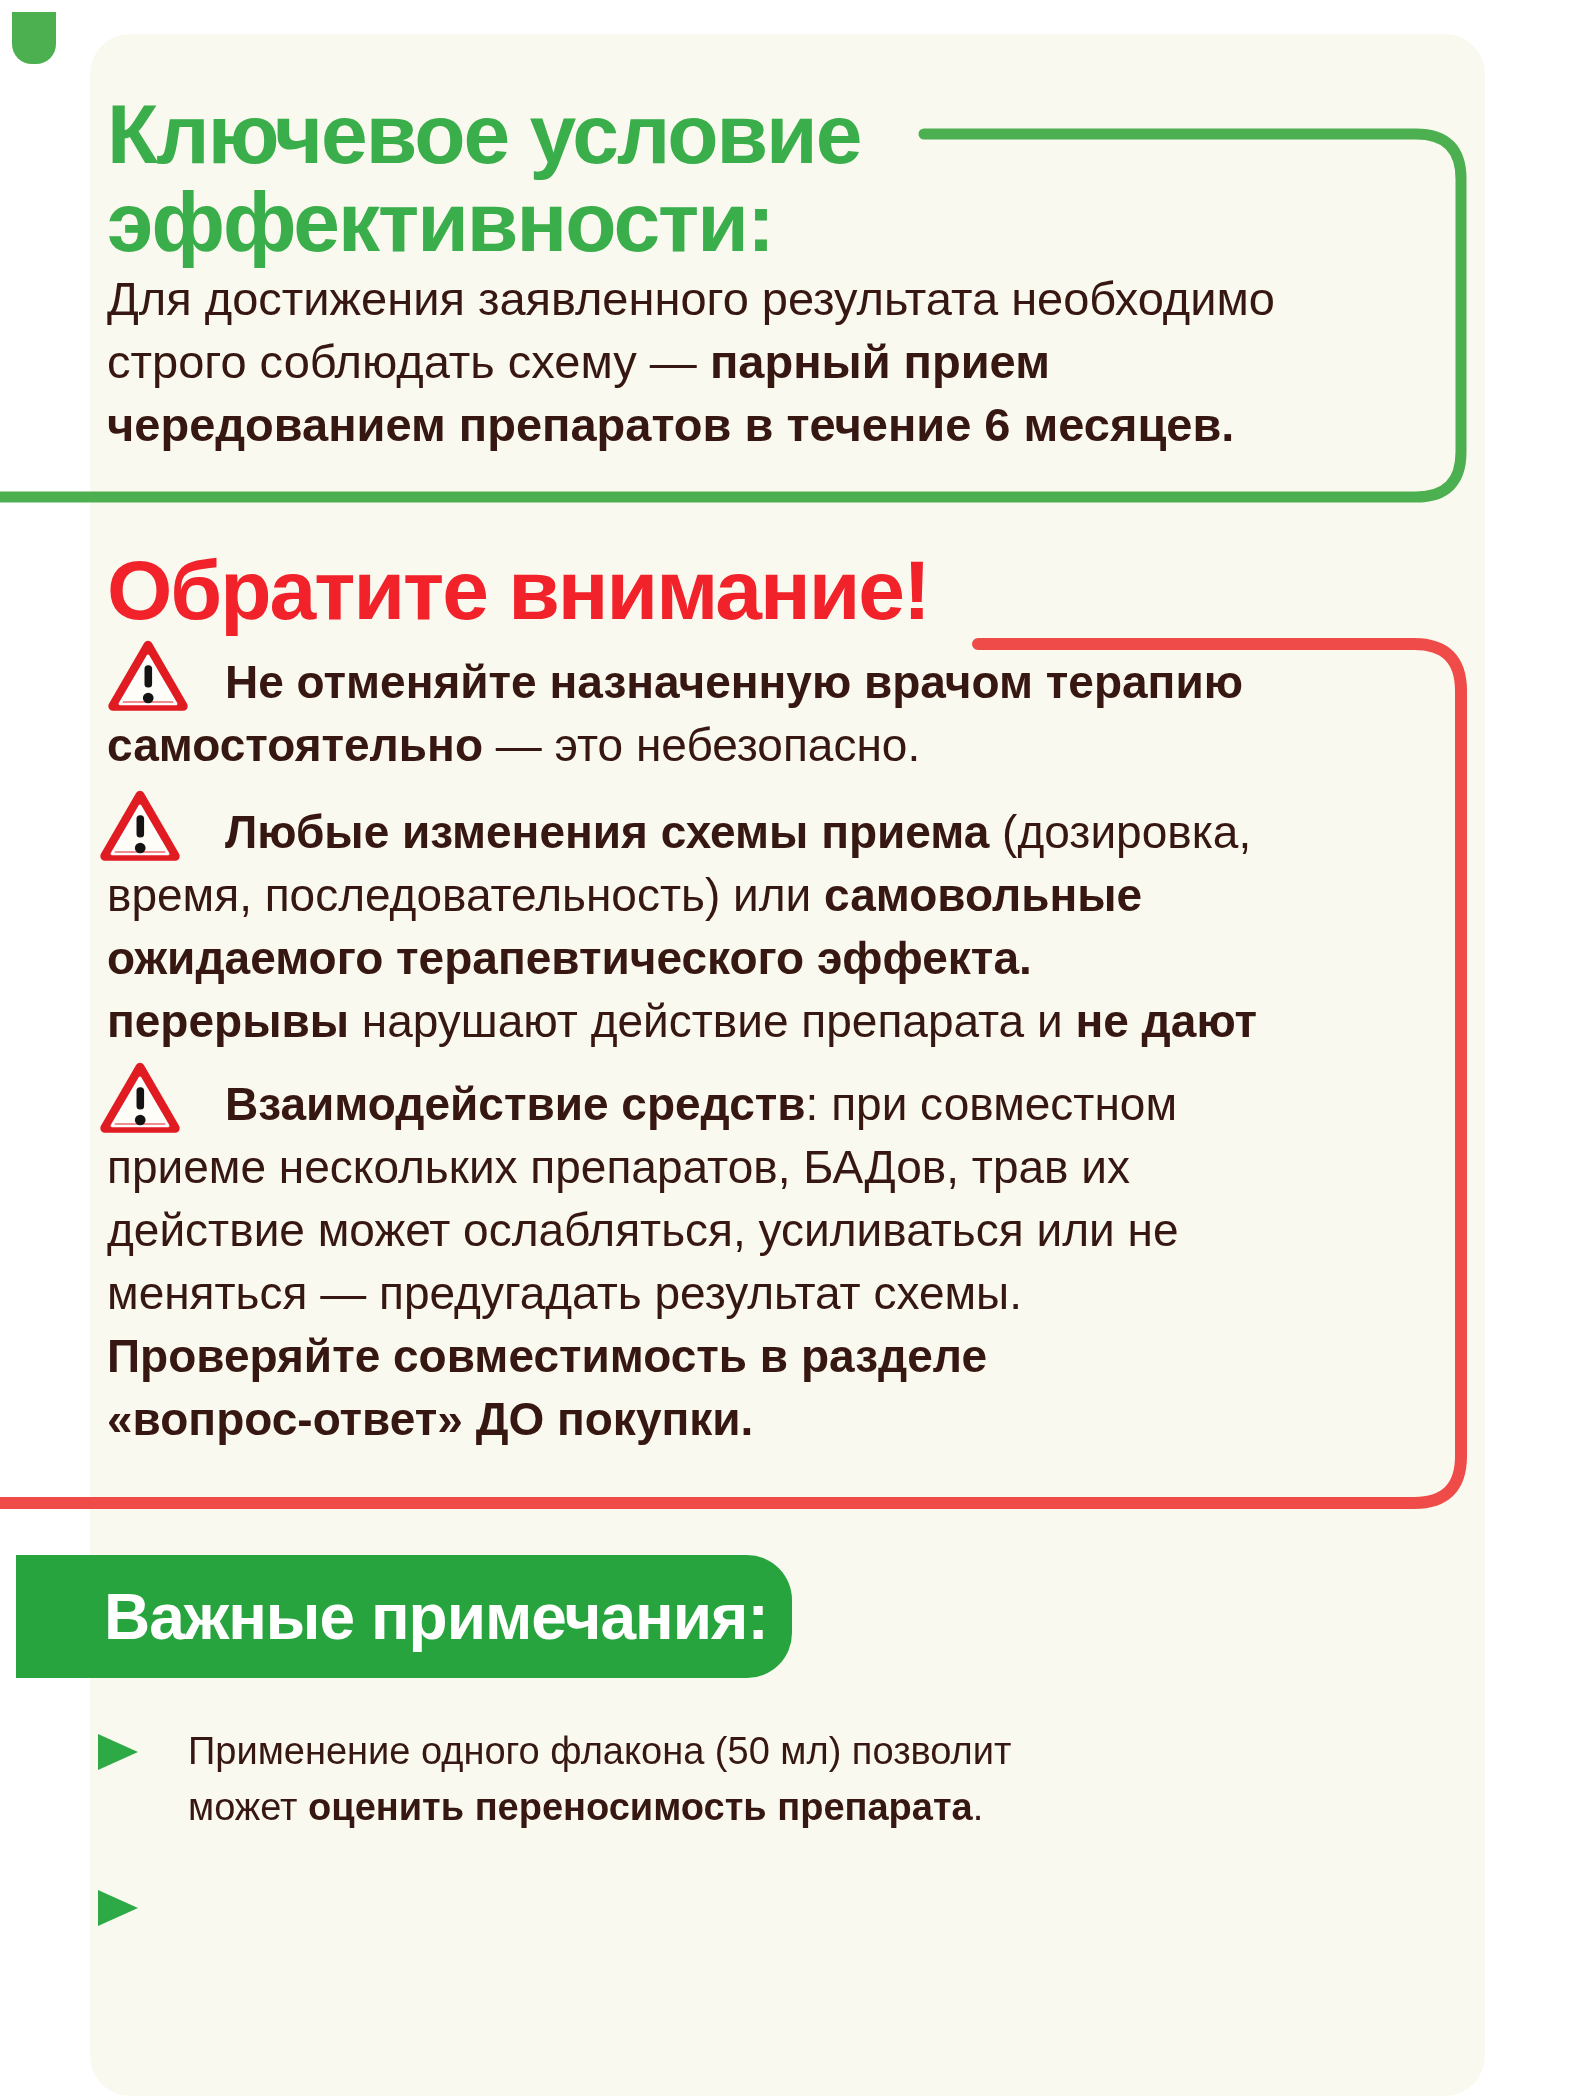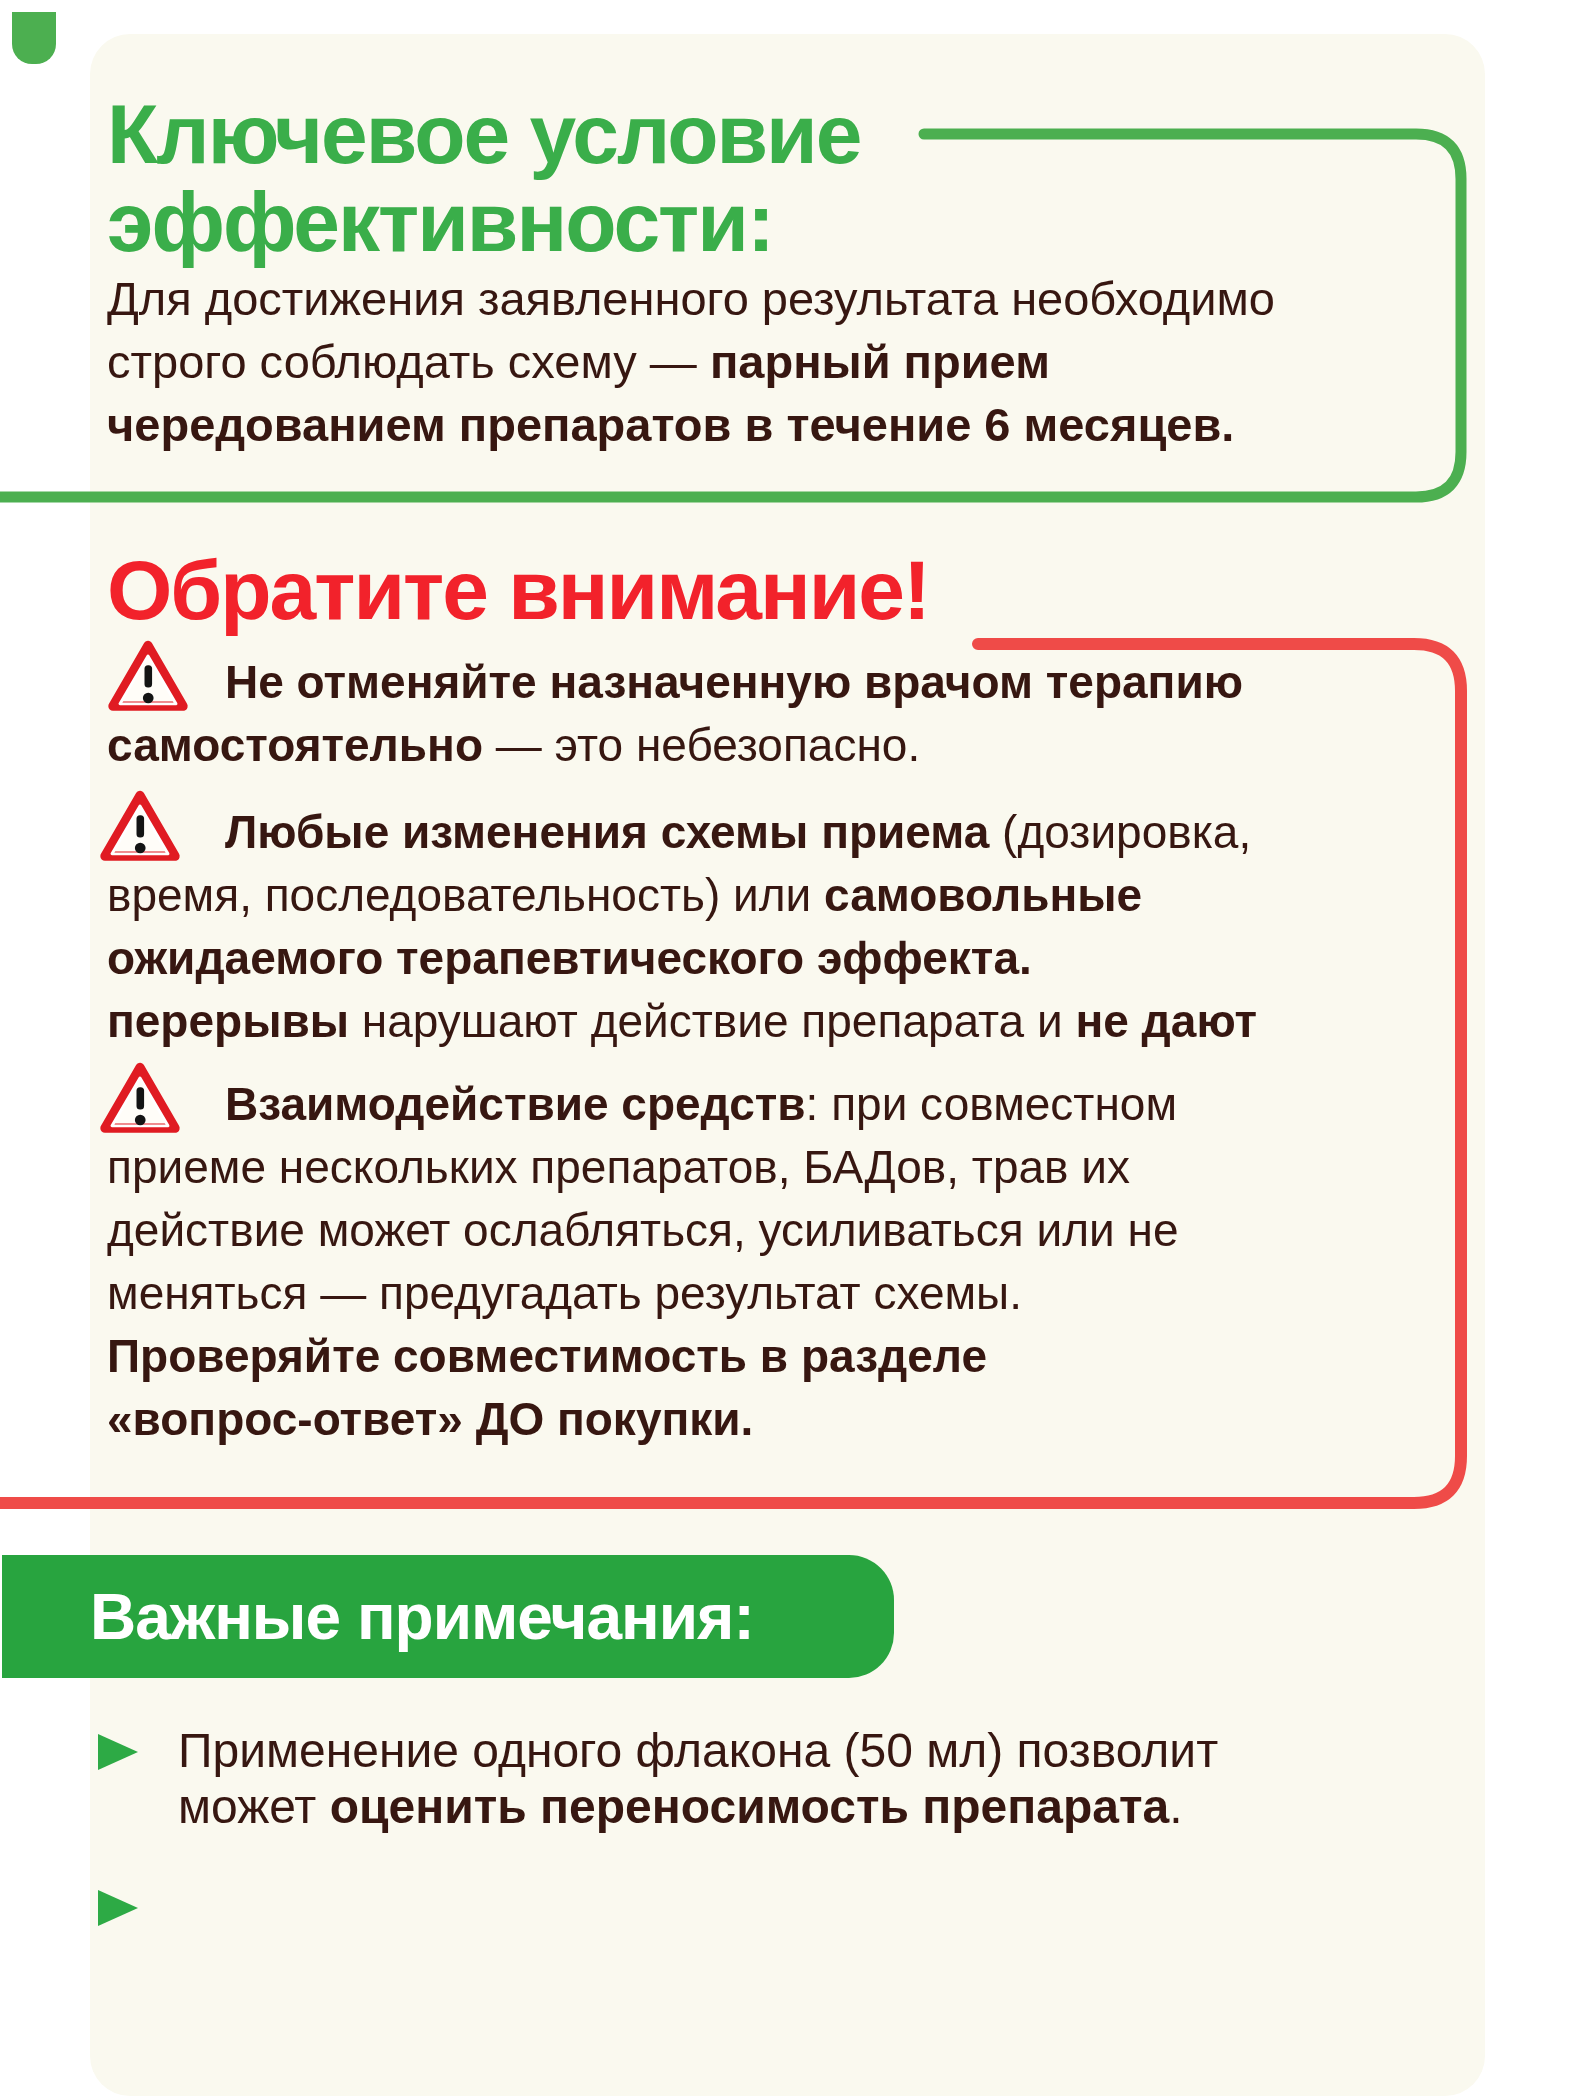--- a/index.html
+++ b/index.html
@@ -44,32 +44,32 @@
   .witem .line:first-child{text-indent:118px;}
   .witem-1{top:639px;}
   .witem-2{top:789px;}
   .witem-3{top:1061px;}
   .warn-icon{position:absolute;width:84px;height:78px;}
   .warn-icon-1{left:106px;top:626px;}
   .warn-icon-2{left:98px;top:776px;}
   .warn-icon-3{left:98px;top:1048px;}
   .b{font-weight:700;}
   .notes-bar{
-    position:absolute;left:2px;top:1543px;width:892px;height:123px;
+    position:absolute;left:16px;top:1543px;width:776px;height:123px;
     background:var(--c-green-bar,#28a43f);
     border-radius:0 45px 45px 0;
     display:flex;align-items:center;
   }
   .notes-bar-text{
     margin-left:88px;color:#ffffff;font-weight:700;
     font-size:64px;letter-spacing:-1px;white-space:nowrap;
   }
   .note{
-    position:absolute;left:178px;width:1300px;
-    font-size:48px;line-height:56px;color:var(--c-text,#371711);
+    position:absolute;left:188px;width:1300px;
+    font-size:38px;line-height:56px;color:var(--c-text,#371711);
     white-space:nowrap;
   }
   .note-1{top:1711px;}
   .note-2{top:1876px;}
   .play-icon{position:absolute;width:42px;height:38px;}
   .play-icon-1{left:97px;top:1721px;}
   .play-icon-2{left:97px;top:1877px;}
 </style>
 </head>
 <body>

